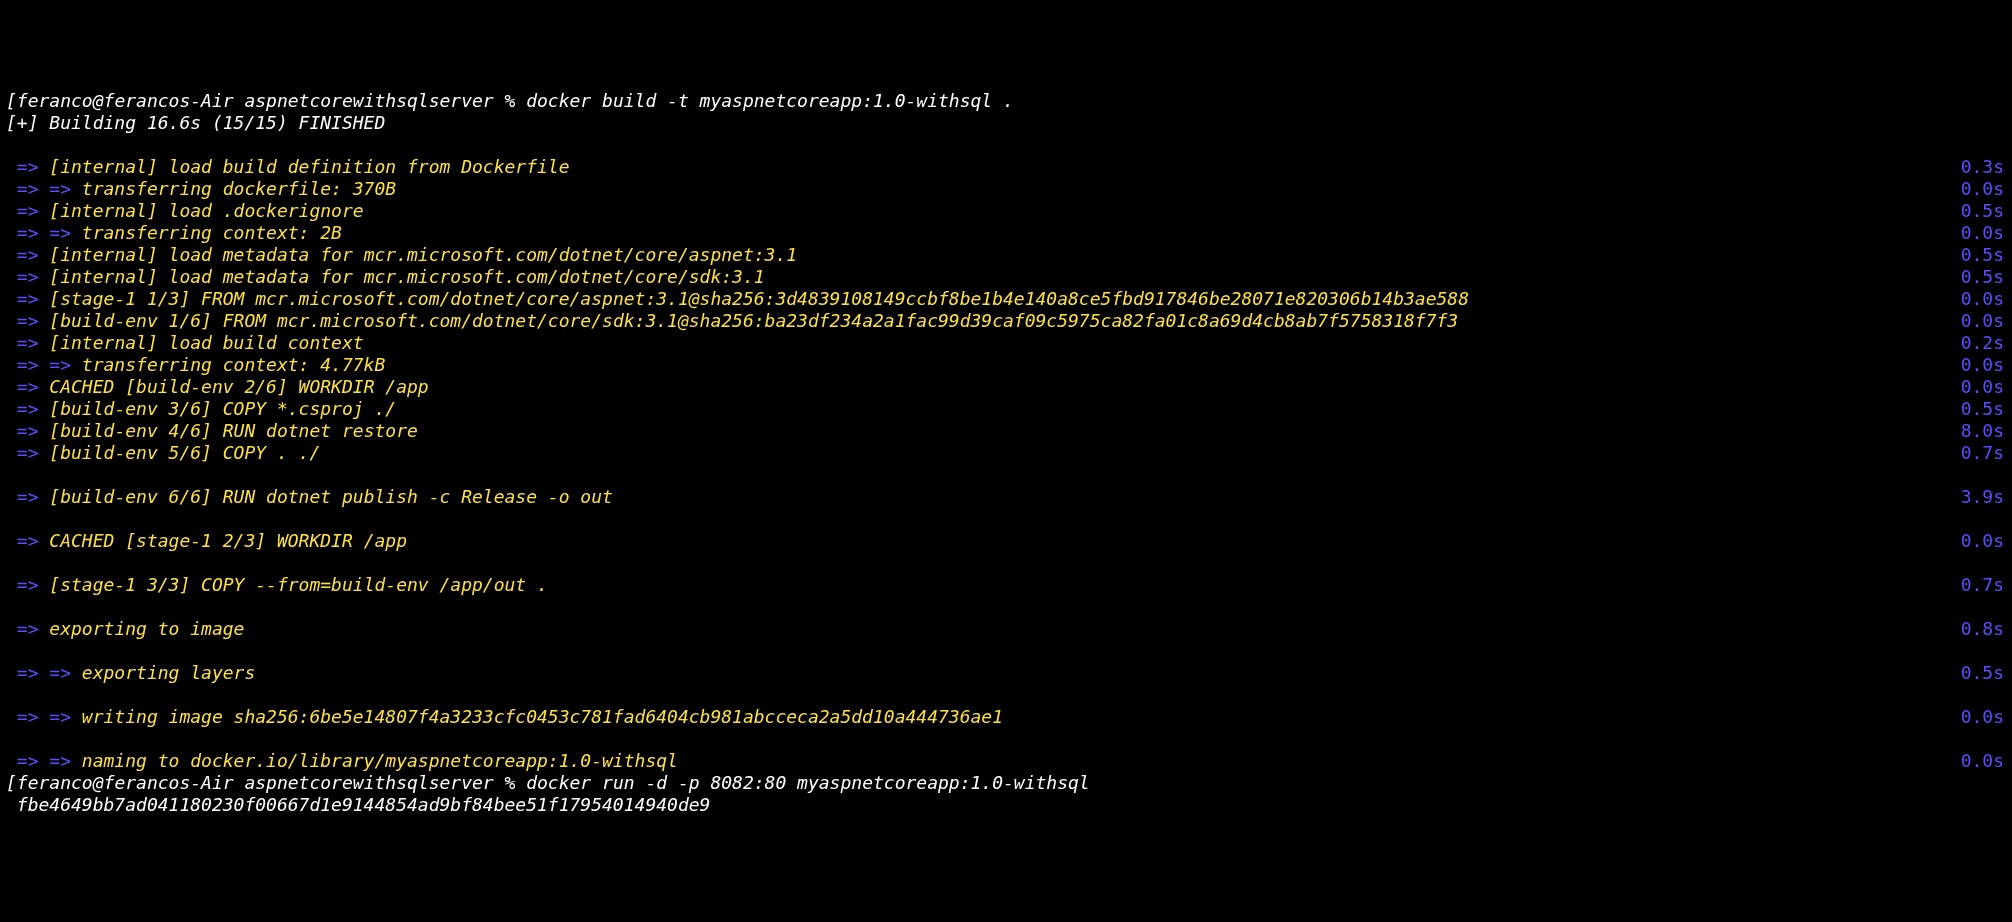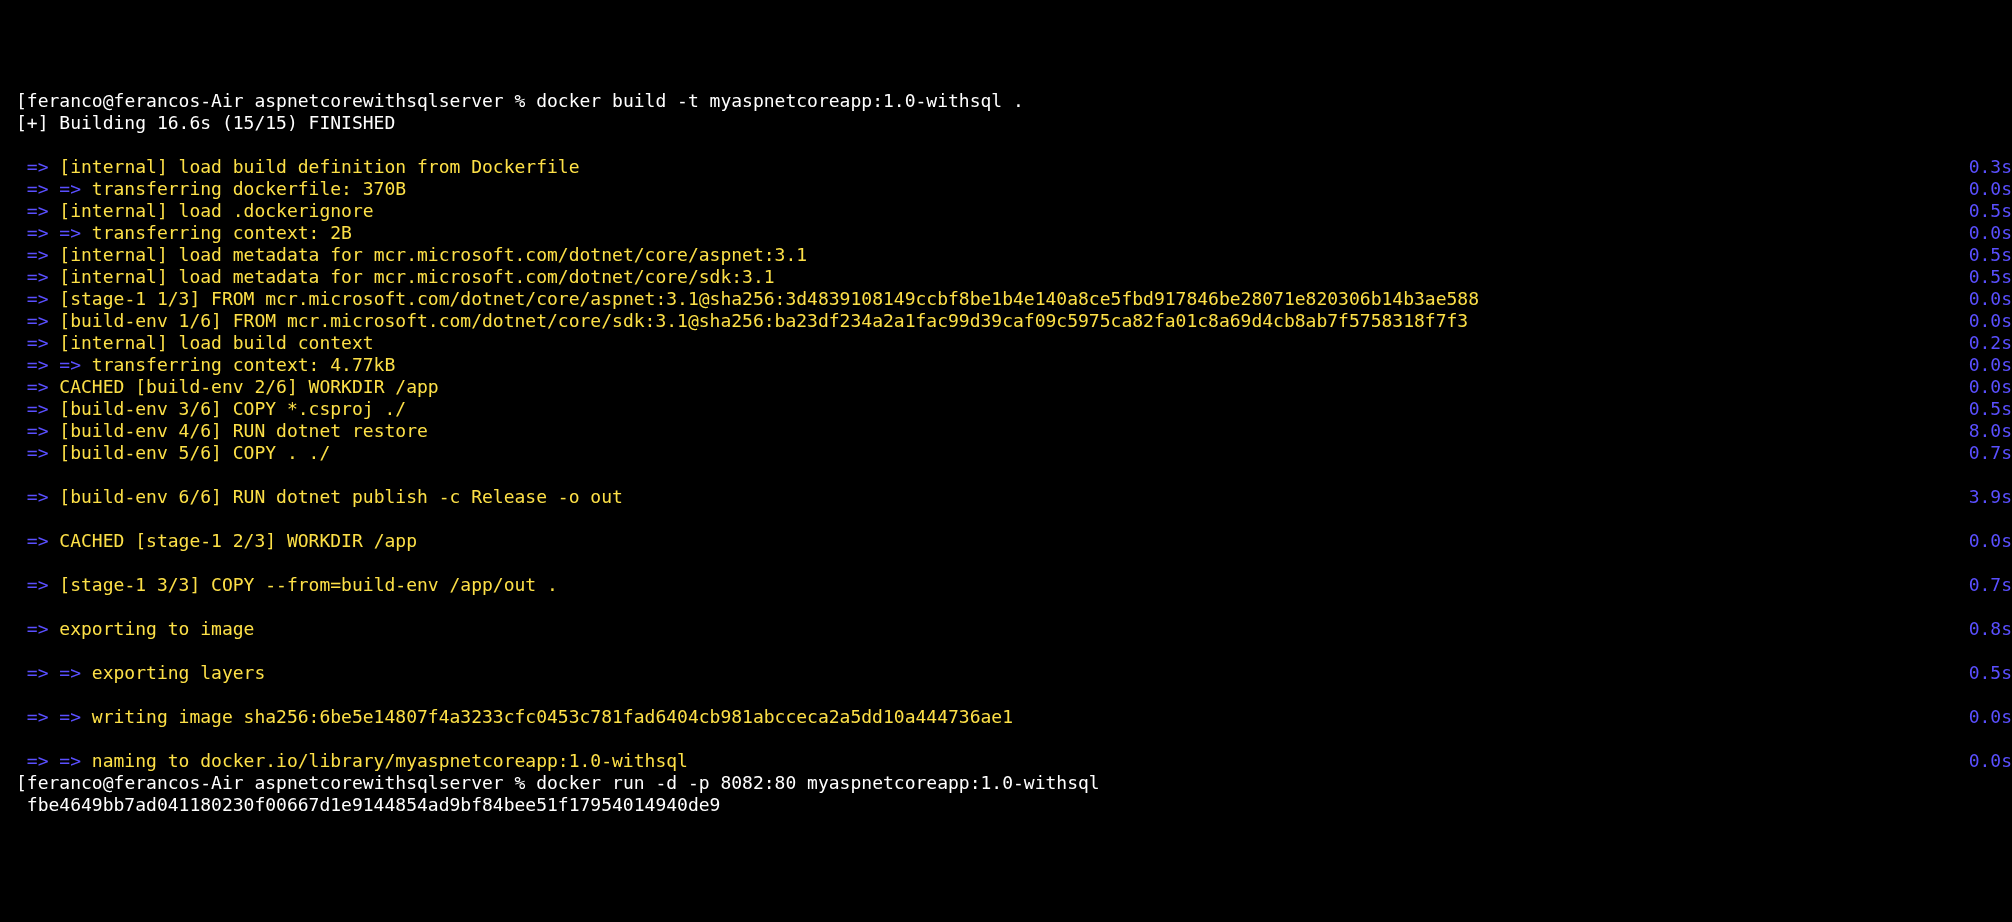--- a/index.html
+++ b/index.html
@@ -15,25 +15,26 @@
     }
     .line {
       display: flex;
       width: 100%;
     }
     .left {
       flex: 1 1 auto;
       overflow: hidden;
       text-overflow: clip;
       white-space: pre;
-      padding-left: 16px;
+      padding-left: 6px;
+      font-style: italic;
     }
     .right {
       flex: 0 0 auto;
-      padding-right: 0;
+      padding-right: 8px;
       color: #5a4fff;
     }
     .prompt-white { color: #ffffff; }
     .arrow { color: #5a4fff; }
     .step { color: #fde047; }
     .blank { height: 22px; }
   </style>
 </head>
 <body>
 

